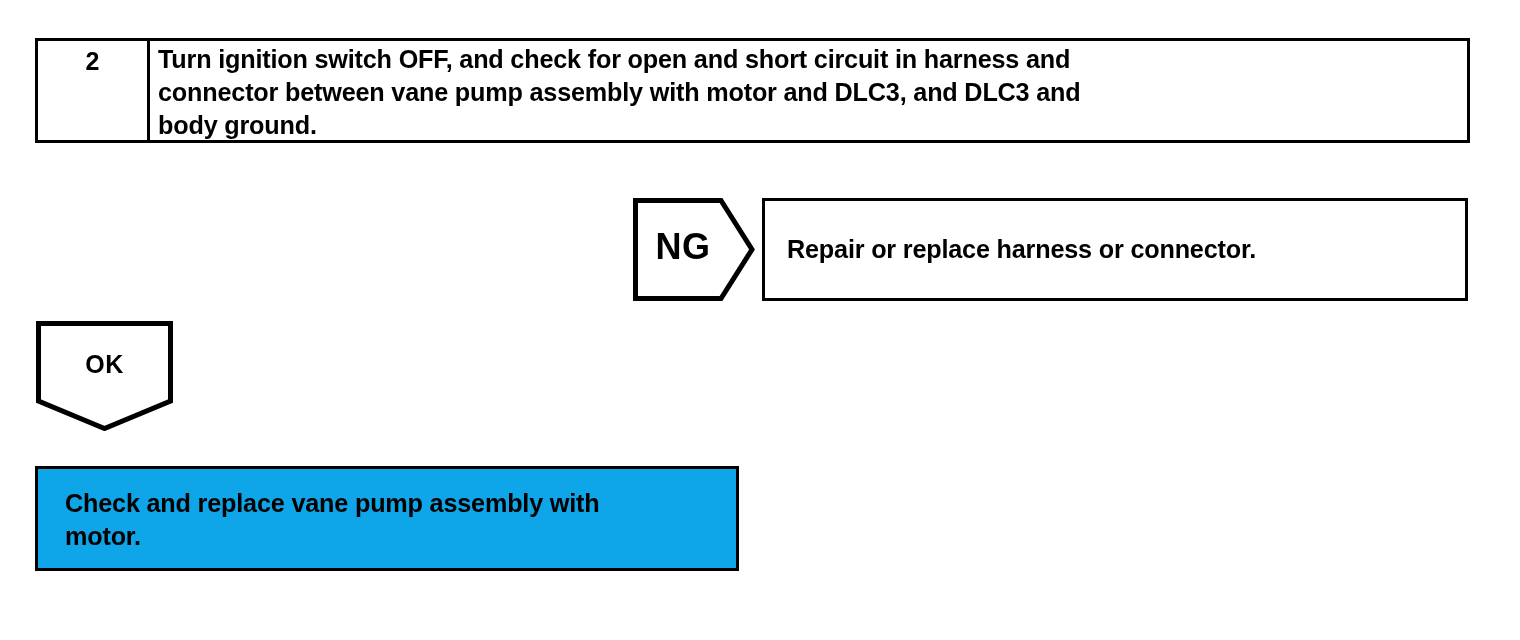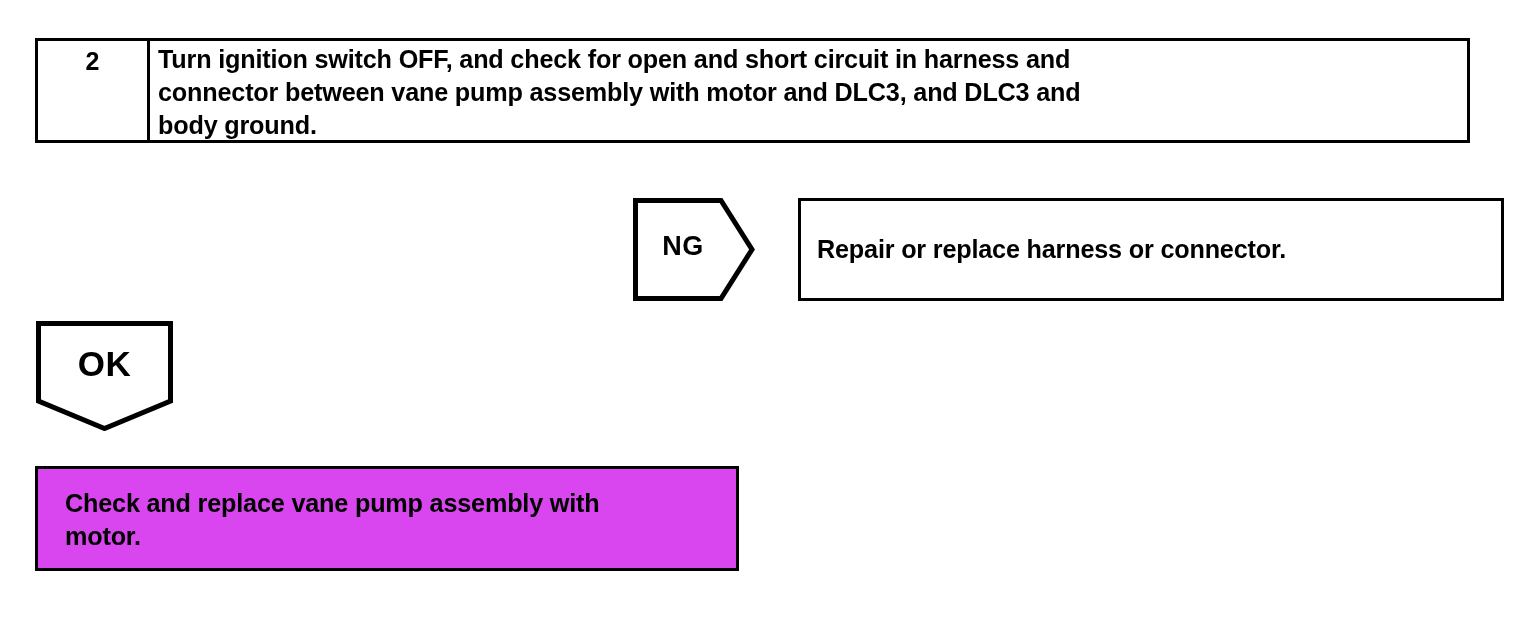--- a/index.html
+++ b/index.html
@@ -81,38 +81,38 @@
   }
   .ng-label {
     position: absolute;
     left: 633px;
     top: 198px;
     width: 100px;
     height: 97px;
     display: flex;
     align-items: center;
     justify-content: center;
-    font-size: 27px;
+    font-size: 36px;
     font-weight: bold;
     letter-spacing: 0.5px;
     pointer-events: none;
   }
 
   .ng-result-box {
     position: absolute;
-    left: 798px;
+    left: 762px;
     top: 198px;
     width: 706px;
     height: 103px;
     border: 3px solid #000;
     box-sizing: border-box;
     background: #fff;
     display: flex;
     align-items: center;
-    padding-left: 16px;
+    padding-left: 22px;
   }
   .ng-result-text {
     font-size: 26px;
     font-weight: bold;
     line-height: 33px;
     letter-spacing: -0.2px;
     transform: scaleX(0.97);
     transform-origin: left center;
   }
 
@@ -131,35 +131,35 @@
   }
   .ok-label {
     position: absolute;
     left: 36px;
     top: 321px;
     width: 137px;
     height: 86px;
     display: flex;
     align-items: center;
     justify-content: center;
-    font-size: 35px;
+    font-size: 25px;
     font-weight: bold;
     letter-spacing: 0.5px;
     pointer-events: none;
   }
 
   .ok-result-box {
     position: absolute;
     left: 35px;
     top: 466px;
     width: 704px;
     height: 105px;
     border: 3px solid #000;
     box-sizing: border-box;
-    background: #d946ef;
+    background: #0ea5e9;
     padding: 18px 10px 0 27px;
   }
   .ok-result-text {
     font-size: 26px;
     font-weight: bold;
     line-height: 33px;
     letter-spacing: -0.2px;
     transform: scaleX(0.97);
     transform-origin: left top;
     white-space: pre-line;

